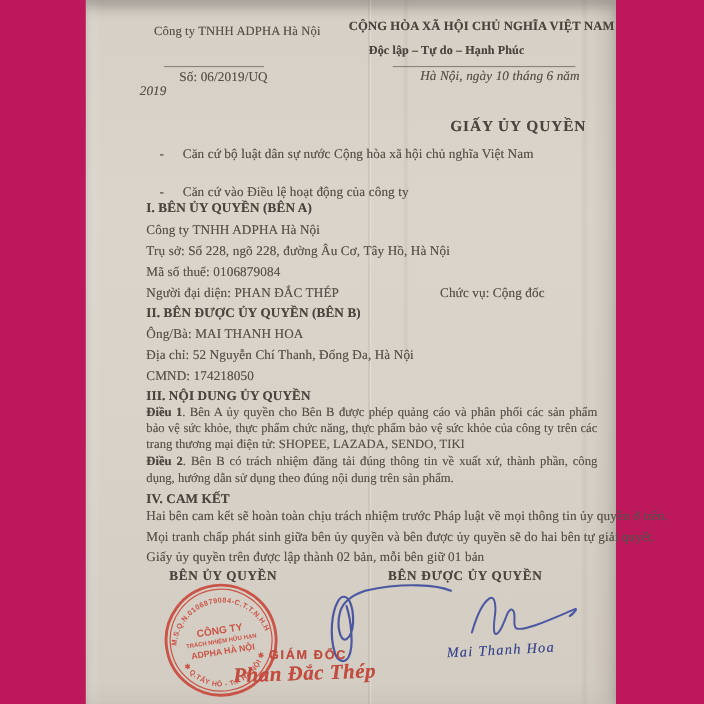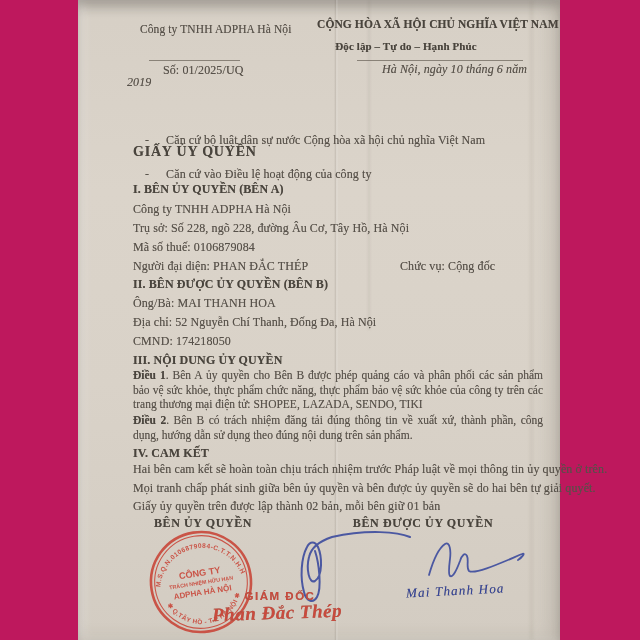--- a/index.html
+++ b/index.html
@@ -35,25 +35,25 @@
   <div id="paper">
     <div class="crease-a"></div>
     <div class="crease-b"></div>
     <div class="crease-c"></div>
 
     <div class="line" style="left:62px;top:23px;font-size:11.5px;">Công ty TNHH ADPHA Hà Nội</div>
     <div class="line b" style="left:239px;top:18px;width:216px;text-align:center;font-size:11.5px;">CỘNG HÒA XÃ HỘI CHỦ NGHĨA VIỆT NAM</div>
     <div class="line b" style="left:238px;top:40px;width:180px;text-align:center;font-size:11px;">Độc lập – Tự do – Hạnh Phúc</div>
     <div class="rule" style="left:279px;top:60px;width:166px;"></div>
     <div class="rule" style="left:71px;top:60px;width:91px;"></div>
-    <div class="line" style="left:85px;top:63px;">Số: 01/2025/UQ</div>
+    <div class="line" style="left:85px;top:63px;">Số: 06/2019/UQ</div>
     <div class="line i" style="left:295px;top:62px;width:154px;text-align:right;">Hà Nội, ngày 10 tháng 6 năm</div>
     <div class="line i" style="left:49px;top:75px;">2019</div>
 
-    <div class="line b" style="left:55px;top:108px;width:400px;text-align:left;font-size:14px;letter-spacing:.8px;margin-top:36px;">GIẤY ỦY QUYỀN</div>
+    <div class="line b" style="left:55px;top:108px;width:400px;text-align:right;font-size:14px;letter-spacing:.8px;">GIẤY ỦY QUYỀN</div>
 
     <div class="line" style="left:67px;top:133px;"><span>-</span><span style="padding-left:17px;">Căn cứ bộ luật dân sự nước Cộng hòa xã hội chủ nghĩa Việt Nam</span></div>
     <div class="line" style="left:67px;top:167px;"><span>-</span><span style="padding-left:17px;">Căn cứ vào Điều lệ hoạt động của công ty</span></div>
 
     <div class="line b" style="left:55px;top:182px;">I. BÊN ỦY QUYỀN (BÊN A)</div>
     <div class="line" style="left:55px;top:202px;">Công ty TNHH ADPHA Hà Nội</div>
     <div class="line" style="left:55px;top:221px;">Trụ sở: Số 228, ngõ 228, đường Âu Cơ, Tây Hồ, Hà Nội</div>
     <div class="line" style="left:55px;top:240px;">Mã số thuế: 0106879084</div>
     <div class="line" style="left:55px;top:259px;">Người đại diện: PHAN ĐẮC THÉP</div>
     <div class="line" style="left:322px;top:259px;">Chức vụ: Cộng đốc</div>

